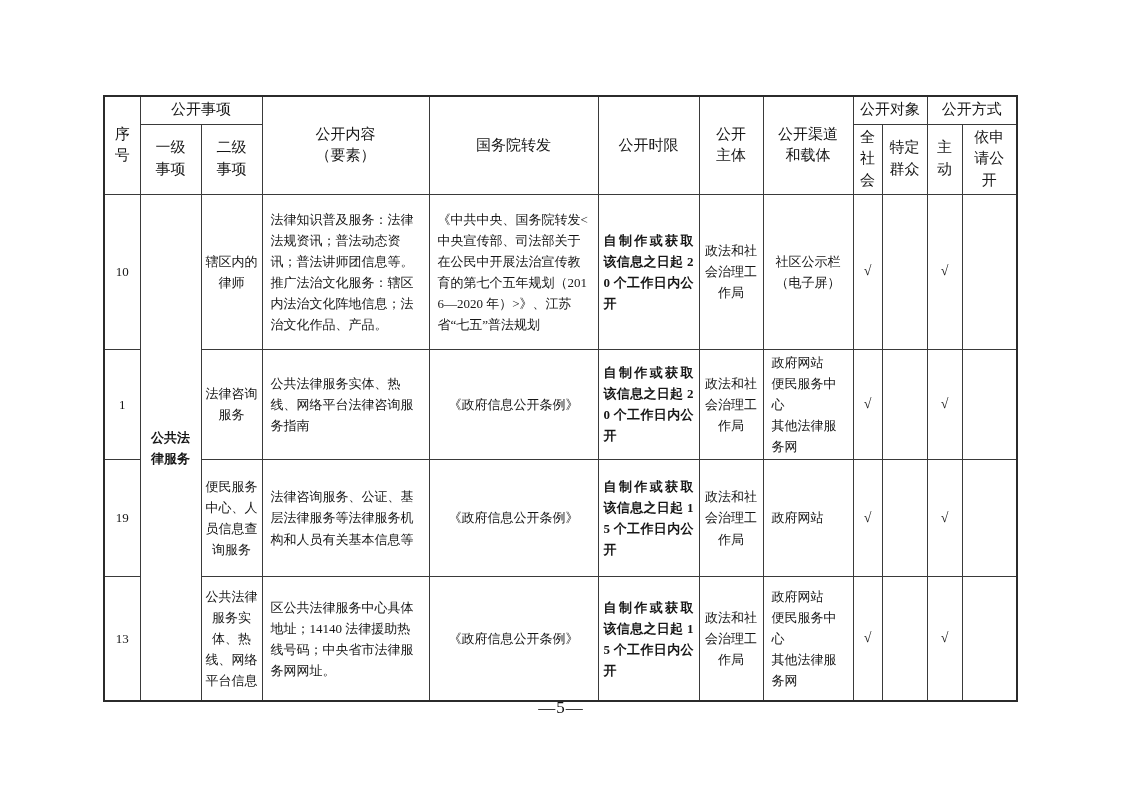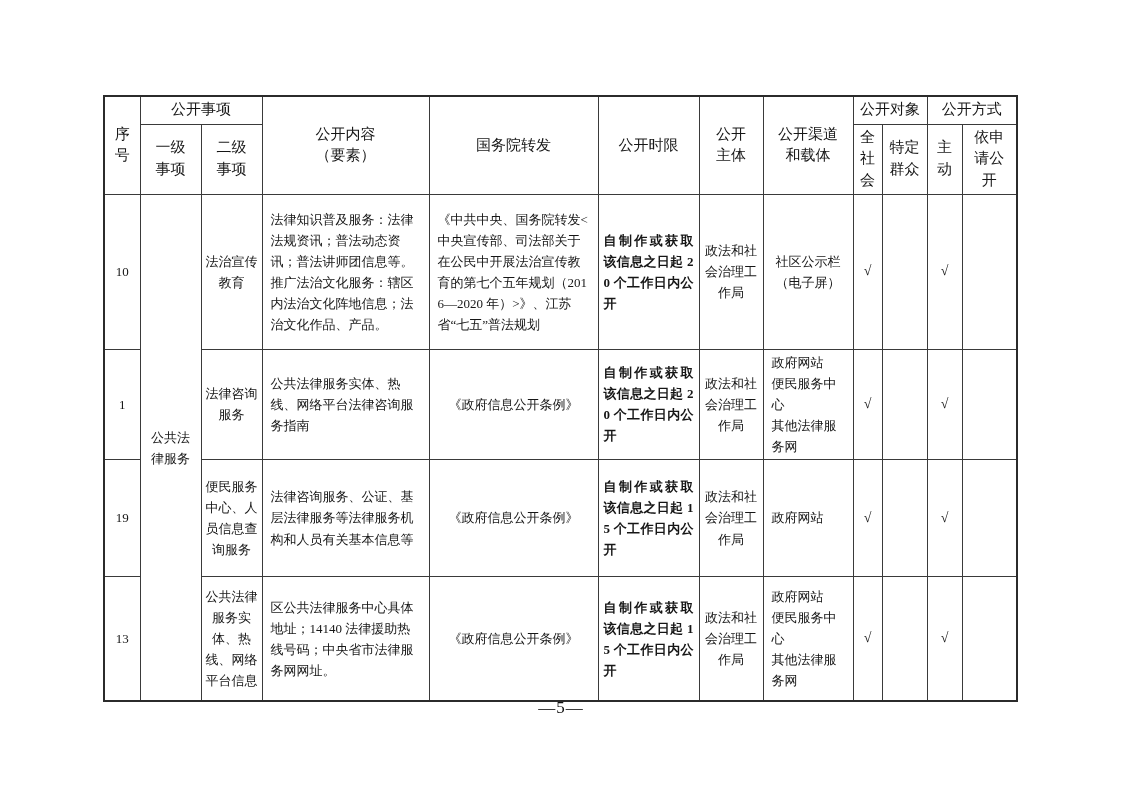--- a/index.html
+++ b/index.html
@@ -32,21 +32,21 @@
   }
   .doc-table th{font-size:15px;line-height:1.45;}
   .h1{height:28px;}
   .h2{height:55px;}
   .r0{height:155px;}
   .r1{height:87px;}
   .r2{height:117px;}
   .r3{height:125px;}
   td.left{text-align:left;padding:2px 8px;}
   td.just{text-align:justify;padding:2px 5px;font-weight:bold;}
-  td.pad-lr{padding:2px 9px;}
+  td.pad-lr{padding:2px 9px;font-weight:bold;}
   td.check{font-size:14px;}
   .footer{
     position:absolute;left:0;top:698px;width:100%;
     text-align:center;font-size:17px;letter-spacing:1px;color:#111;
   }
 </style>
 </head>
 <body>
 
 <div class="page">
@@ -96,21 +96,21 @@
       <th>主
 动</th>
       <th>依申
 请公
 开</th>
     </tr>
 
     <tr class="r0">
       <td>10</td>
       <td rowspan="4" class="pad-lr">公共法律服务</td>
-      <td>法治宣传教育</td>
+      <td>辖区内的律师</td>
       <td class="left">法律知识普及服务：法律法规资讯；普法动态资讯；普法讲师团信息等。
 推广法治文化服务：辖区内法治文化阵地信息；法治文化作品、产品。</td>
       <td class="left">《中共中央、国务院转发&lt;中央宣传部、司法部关于在公民中开展法治宣传教育的第七个五年规划（2016—2020 年）&gt;》、江苏省“七五”普法规划</td>
       <td class="just">自制作或获取该信息之日起 20 个工作日内公开</td>
       <td>政法和社会治理工作局</td>
       <td>社区公示栏
 （电子屏）</td>
       <td class="check">√</td>
       <td class="check"></td>
       <td class="check">√</td>

